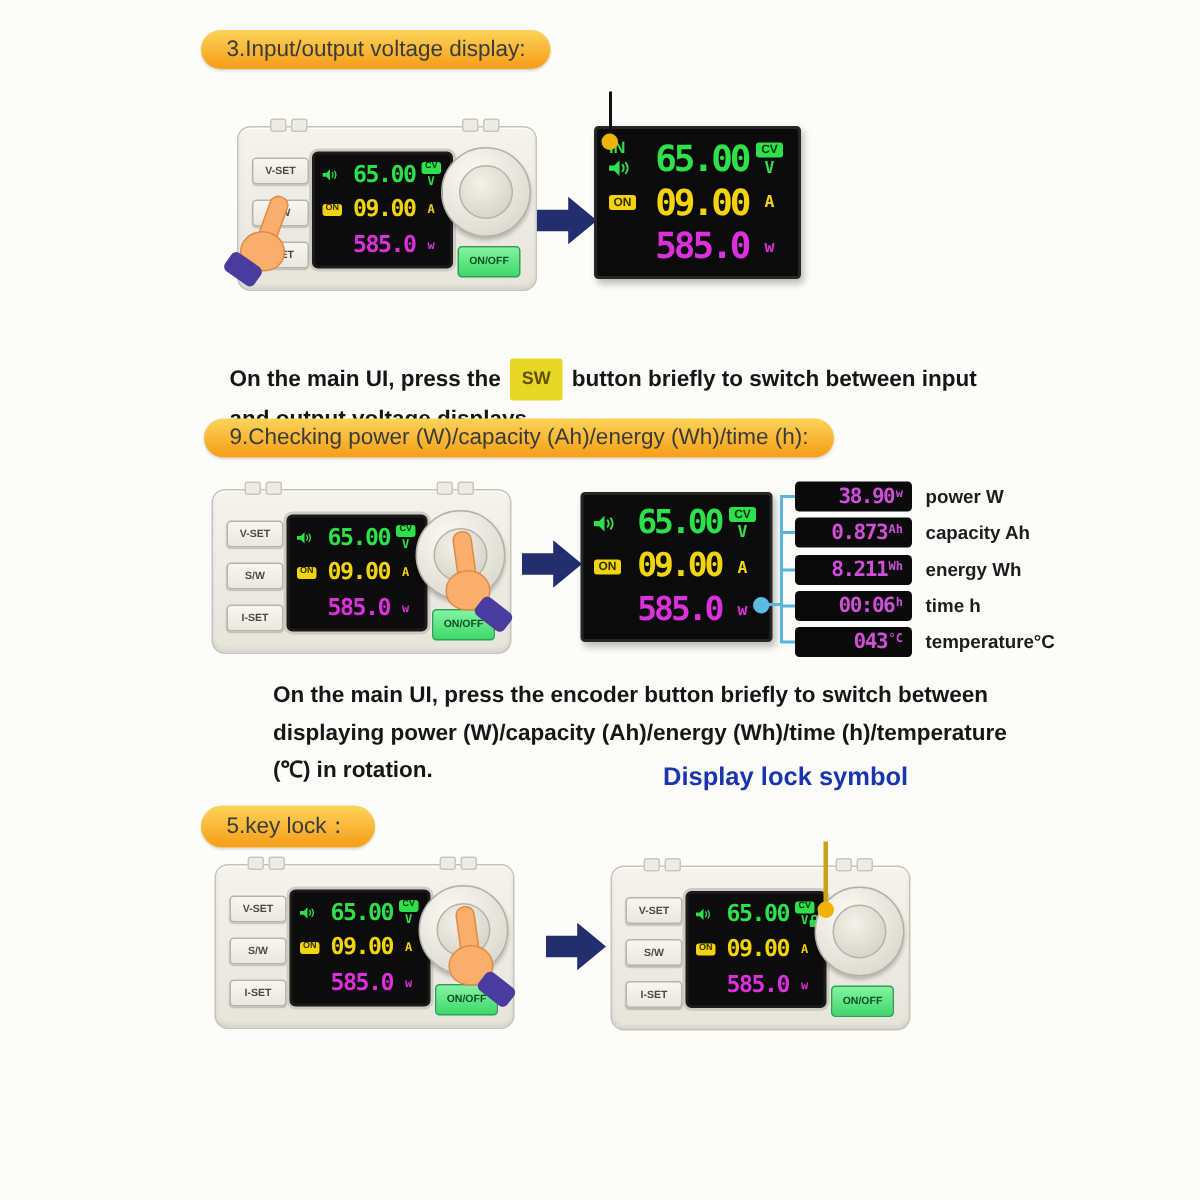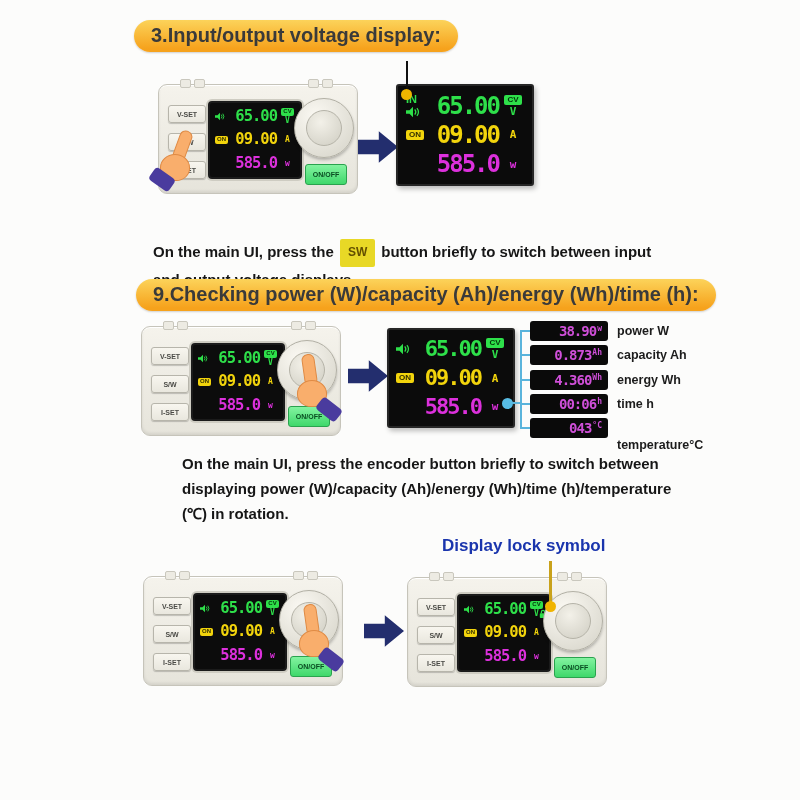--- a/index.html
+++ b/index.html
@@ -9,21 +9,21 @@
     --rmag:#cf4fd8;
     --navy:#232e6e;
     --blue-label:#1a35ad;
   }
   html,body{margin:0;padding:0;}
   body{font-family:"Liberation Sans",sans-serif;background:#ffffff;}
   #canvas{position:relative;width:800px;height:800px;background:#fcfcfb;overflow:hidden;}
 
   
   .pill{position:absolute;display:inline-block;background:linear-gradient(180deg,#fcd35a 0%,#f6a21c 90%);
-    border-radius:17px;padding:4px 17px 5px;font-weight:bold;font-size:20px;color:#3a3a3a;
+    border-radius:17px;padding:4px 17px 5px;font-weight:normal;font-size:15px;color:#3a3a3a;
     box-shadow:0 1px 2px rgba(0,0,0,.18);white-space:nowrap;}
   .callout-label{position:absolute;font-weight:bold;font-size:17px;color:var(--blue-label);white-space:nowrap;}
 
   
   .para{position:absolute;font-size:15px;font-weight:bold;color:#161616;line-height:25px;white-space:pre-line;}
   .sw-chip{display:inline-block;background:#e8d826;color:#635000;font-weight:bold;font-size:12px;
     padding:1px 8px 2px;border-radius:2px;margin:0 6px;vertical-align:1px;white-space:nowrap;}
 
   
   .block-arrow{position:absolute;width:40px;height:36px;background:var(--navy);
@@ -315,41 +315,44 @@
     <span class="r-val">38.90</span>
       <span class="r-unit">w</span>
   </div>
   <div class="r-label" style="top:324px;">power W</div>
   <div class="readout" style="top:345px;">
     <span class="r-val">0.873</span>
       <span class="r-unit">Ah</span>
   </div>
   <div class="r-label" style="top:348px;">capacity Ah</div>
   <div class="readout" style="top:370px;">
-    <span class="r-val">4.360</span>
+    <span class="r-val">8.211</span>
       <span class="r-unit">Wh</span>
   </div>
   <div class="r-label" style="top:373px;">energy Wh</div>
   <div class="readout" style="top:394px;">
     <span class="r-val">00:06</span>
       <span class="r-unit">h</span>
   </div>
   <div class="r-label" style="top:397px;">time h</div>
   <div class="readout" style="top:418px;">
     <span class="r-val">043</span>
       <span class="r-unit">°C</span>
   </div>
-  <div class="r-label" style="top:421px;margin-top:17px;">temperature°C</div>
+  <div class="r-label" style="top:421px;">temperature°C</div>
 
   <div class="para" style="left:142px;top:451px;width:590px;margin-left:40px;">On the main UI, press the encoder button briefly to switch between
 displaying power (W)/capacity (Ah)/energy (Wh)/time (h)/temperature
 (℃) in rotation.</div>
 
-
-  <div class="callout-label" style="left:442px;top:536px;">Display lock symbol</div>
+  <div class="pill" style="left:134px;top:537px;">
+    <span>5.key lock：</span>
+  </div>
+
+  <div class="callout-label" style="left:442px;top:508px;">Display lock symbol</div>
   <div class="vline" style="left:549px;top:561px;width:2.5px;height:42px;background:#c9a21b;"></div>
   <div class="dot dot-yellow" style="left:545px;top:601px;"></div>
 
   <div class="device" style="left:143px;top:576px;">
     <div class="dev-body"></div>
     <span class="tab" style="left:22px;"></span>
     <span class="tab" style="left:36px;"></span>
     <span class="tab" style="left:150px;"></span>
     <span class="tab" style="left:164px;"></span>
     <div class="dev-btn" style="top:21px;">V-SET</div>

